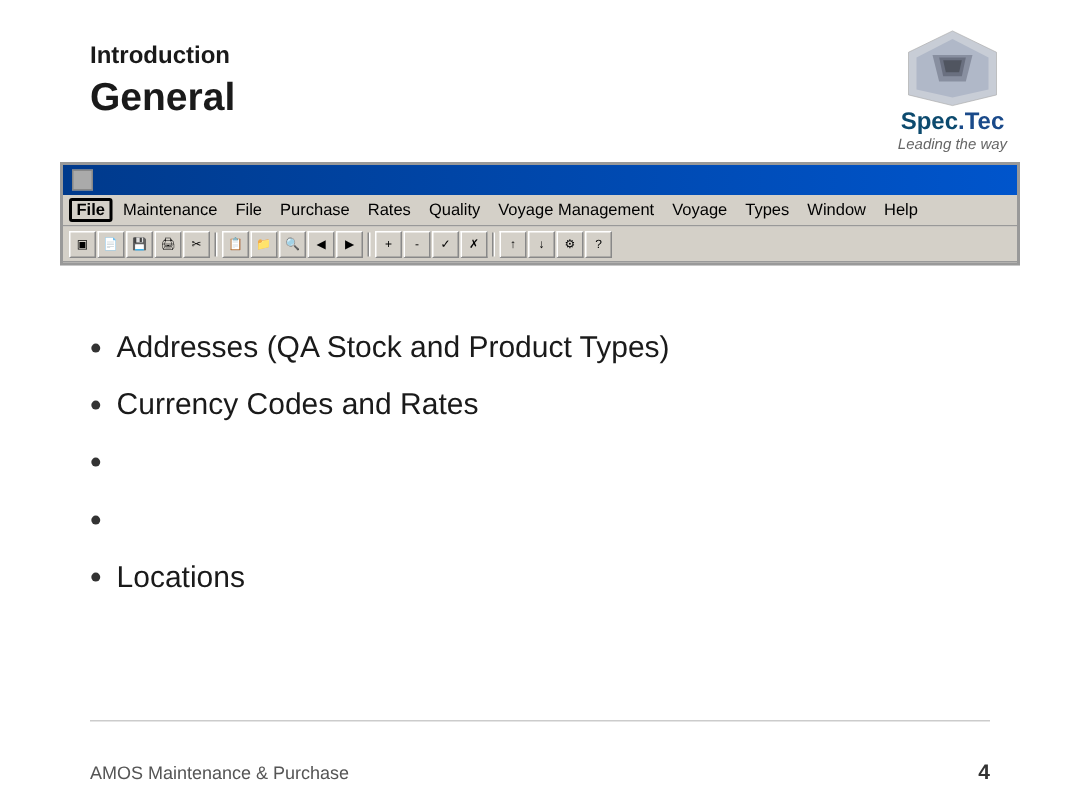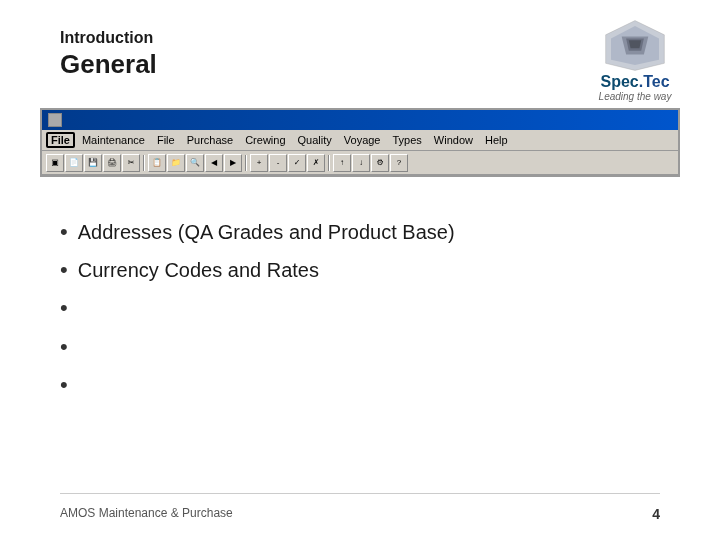--- a/index.html
+++ b/index.html
@@ -161,23 +161,23 @@
     }
 
     
     .footer {
       position: absolute;
       bottom: 18px;
       left: 60px;
       right: 60px;
       display: flex;
       justify-content: space-between;
-      align-items: flex-start;
+      align-items: flex-end;
       border-top: 1px solid #ccc;
-      padding-top: 12px;
+      padding-top: 25px;
     }
 
     .footer-text {
       font-size: 12px;
       color: #555;
     }
 
     .footer-page {
       font-size: 14px;
       color: #333;
@@ -231,22 +231,23 @@
 
 <div class="amos-window">
   <div class="amos-titlebar">
     <span class="amos-titlebar-icon"></span>
   </div>
   <div class="amos-menubar">
     <span class="amos-menu-item highlighted">File</span>
     <span class="amos-menu-item">Maintenance</span>
     <span class="amos-menu-item">File</span>
     <span class="amos-menu-item">Purchase</span>
-    <span class="amos-menu-item">Crewing</span>
+    <span class="amos-menu-item">Rates</span>
     <span class="amos-menu-item">Quality</span>
+    <span class="amos-menu-item">Voyage Management</span>
     <span class="amos-menu-item">Voyage</span>
     <span class="amos-menu-item">Types</span>
     <span class="amos-menu-item">Window</span>
     <span class="amos-menu-item">Help</span>
   </div>
   <div class="amos-toolbar">
     <span class="toolbar-btn">▣</span>
     <span class="toolbar-btn">📄</span>
     <span class="toolbar-btn">💾</span>
     <span class="toolbar-btn">🖨</span>
@@ -266,33 +267,34 @@
     <span class="toolbar-btn">↑</span>
     <span class="toolbar-btn">↓</span>
     <span class="toolbar-btn">⚙</span>
     <span class="toolbar-btn">?</span>
   </div>
 </div>
 
 <div class="bullet-list">
   <div class="bullet-item">
     <span class="bullet-dot">•</span>
-    <span class="bullet-text">Addresses (QA Grades and Product Base)</span>
+    <span class="bullet-text">Addresses (QA Stock and Product Types)</span>
   </div>
   <div class="bullet-item">
     <span class="bullet-dot">•</span>
     <span class="bullet-text">Currency Codes and Rates</span>
   </div>
   <div class="bullet-item">
     <span class="bullet-dot">•</span>
   </div>
   <div class="bullet-item">
     <span class="bullet-dot">•</span>
   </div>
   <div class="bullet-item">
     <span class="bullet-dot">•</span>
+    <span class="bullet-text">Locations</span>
   </div>
 </div>
 
 <div class="footer">
   <span class="footer-text">AMOS Maintenance &amp; Purchase</span>
   <span class="footer-page">4</span>
 </div>
 
 </body></html>

